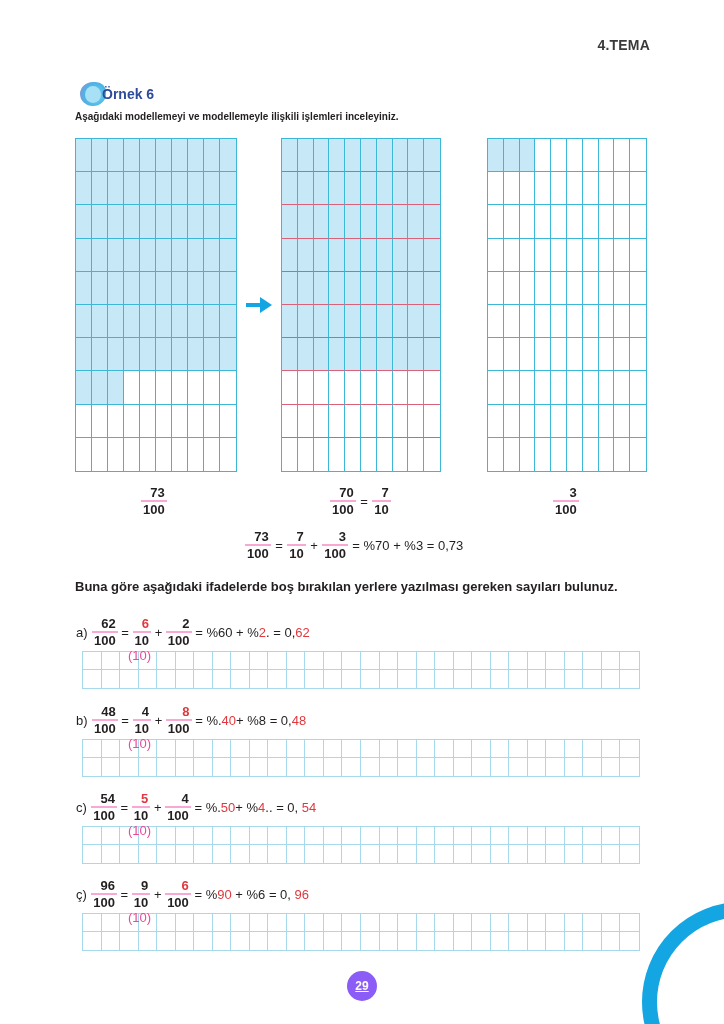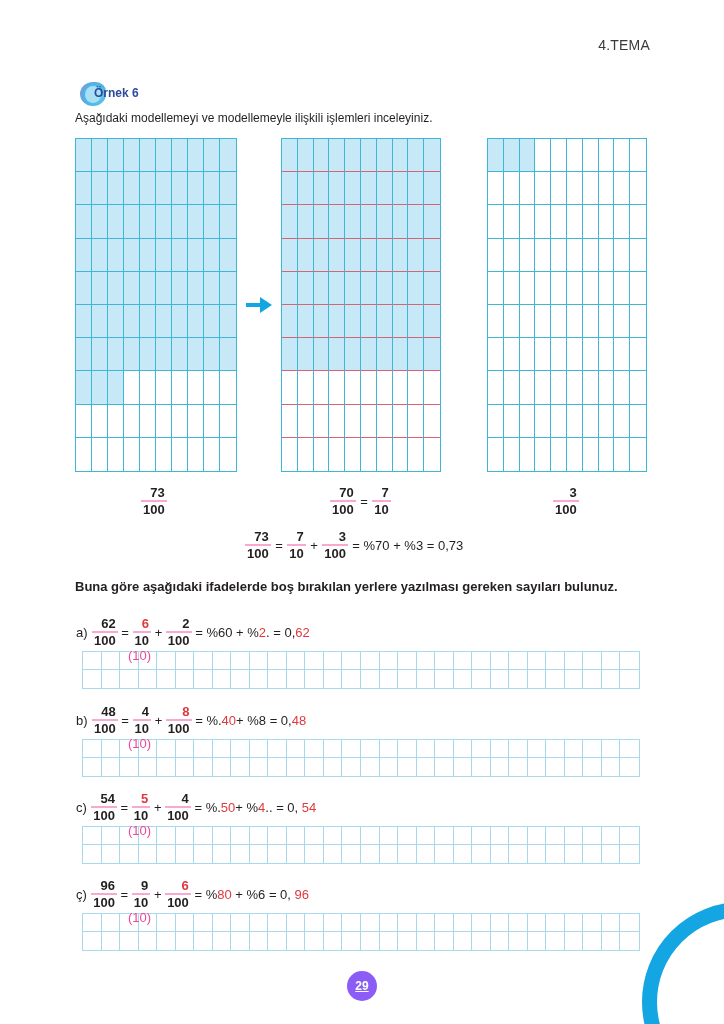--- a/index.html
+++ b/index.html
@@ -1,27 +1,27 @@
 <!DOCTYPE html>
 <html><head>
 <meta charset="utf-8">
 <style>
   * { box-sizing: border-box; margin: 0; padding: 0; }
   html, body { width: 724px; height: 1024px; background: #ffffff; overflow: hidden; }
   body { position: relative; font-family: "Liberation Sans", sans-serif; color: #231f20; }
 
-  .tema { position: absolute; right: 74px; top: 37px; font-size: 14px; font-weight: normal; color: #3a3a3a; letter-spacing: 0.2px; }
+  .tema { position: absolute; right: 74px; top: 37px; font-size: 14px; font-weight: bold; color: #3a3a3a; letter-spacing: 0.2px; }
 
   .ornek { position: absolute; left: 80px; top: 82px; height: 24px; }
   .ornek-blob { position: absolute; left: 0; top: 0; width: 26px; height: 24px; border-radius: 50% 40% 50% 50%;
     background: radial-gradient(circle at 60% 55%, #7fd3f1 0%, #4bb6e6 55%, #b07cc8 100%); }
   .ornek-blob::after { content: ""; position: absolute; left: 5px; top: 4px; width: 16px; height: 17px; border-radius: 50%; background: #a8e0f6; }
-  .ornek-text { position: absolute; left: 14px; top: 4px; font-size: 12px; font-weight: bold; color: #2d4b9a; white-space: nowrap; }
-
-  .instr { position: absolute; left: 75px; top: 111px; font-size: 12px; font-weight: normal; color: #231f20; white-space: nowrap; text-align: right; }
+  .ornek-text { position: absolute; left: 22px; top: 4px; font-size: 14px; font-weight: bold; color: #2d4b9a; white-space: nowrap; }
+
+  .instr { position: absolute; left: 75px; top: 111px; font-size: 10px; font-weight: bold; color: #231f20; white-space: nowrap; text-align: right; }
 
   .model-grid { position: absolute; top: 138px; height: 334px; display: grid;
     grid-template-columns: repeat(10, 1fr); grid-template-rows: repeat(10, 1fr);
     border: 1.2px solid #3db7d6; }
   .model-grid .cell { border-right: 1.2px solid #3db7d6; border-bottom: 1.2px solid #3db7d6; background: #fff; }
   .model-grid .cell.c10 { border-right: none; }
   .model-grid .cell.r10 { border-bottom: none; }
   .model-grid .cell.filled { background: #c6e8f7; }
   .model-grid.red-rows .cell { border-bottom-color: #d9627a; }
   .model-grid.red-rows .cell.r10 { border-bottom: none; }
@@ -643,21 +643,21 @@
     <div class="hint" style="left: 128px; top: 823px;">(10)</div>
     <div class="question" style="top: 879px;"><span class="eqtext">ç)</span> <span class="frac">
         <span class="num">96</span>
         <span class="den">100</span>
       </span><span class="eqtext"> = </span><span class="frac">
         <span class="num">9</span>
         <span class="den">10</span>
       </span><span class="eqtext"> + </span><span class="frac">
         <span class="num red">6</span>
         <span class="den">100</span>
-      </span><span class="eqtext"> <span>= %</span><span class=" red">80</span><span> + %</span><span class="">6</span><span></span><span> = 0, </span><span class=" red">96</span></span></div>
+      </span><span class="eqtext"> <span>= %</span><span class=" red">90</span><span> + %</span><span class="">6</span><span></span><span> = 0, </span><span class=" red">96</span></span></div>
     <div class="ans-grid" style="top: 913px;">
       <div class="g"></div>
       <div class="g"></div>
       <div class="g"></div>
       <div class="g"></div>
       <div class="g"></div>
       <div class="g"></div>
       <div class="g"></div>
       <div class="g"></div>
       <div class="g"></div>

